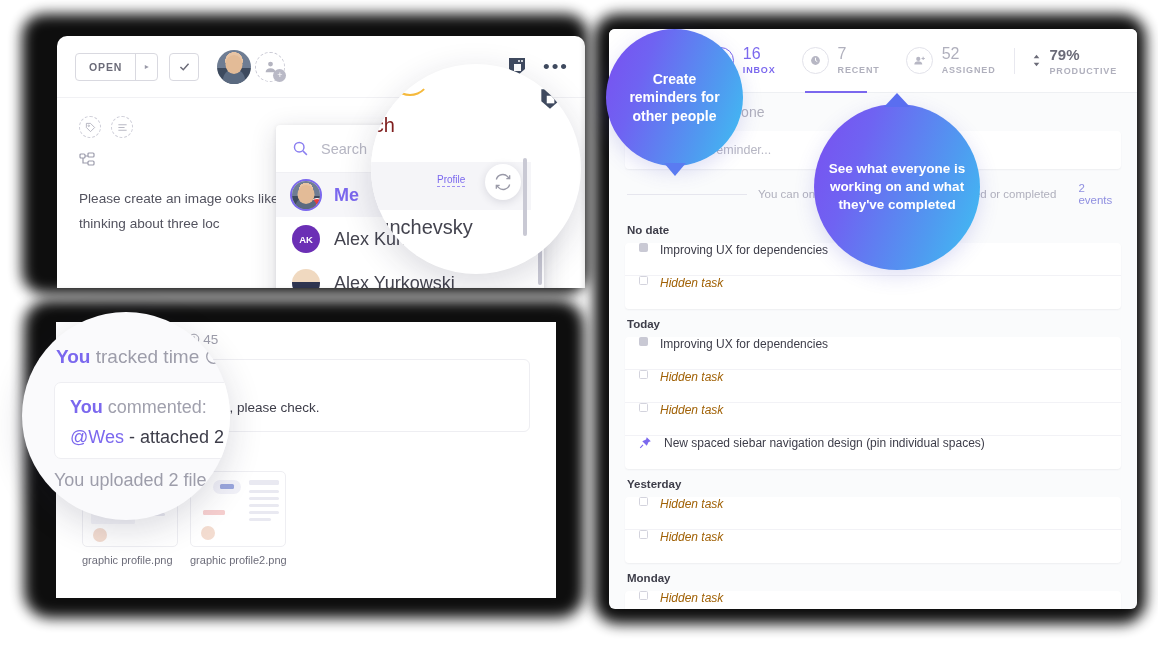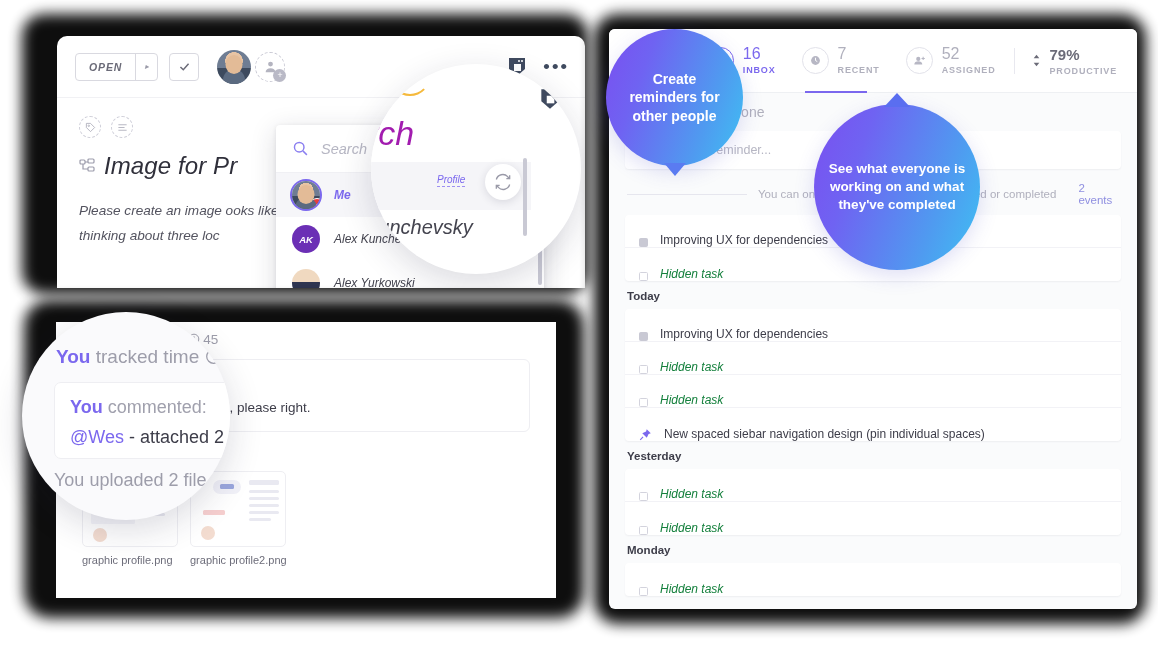--- a/index.html
+++ b/index.html
@@ -12,21 +12,21 @@
   #stage{ position:relative; width:1158px; height:654px; background:#fff; }
 
   
   #leftTopShadow{
     position:absolute; left:22px; top:14px; width:566px; height:280px;
     border-radius:22px; background:#0a0a0a;
     filter:blur(7px); opacity:.98;
   }
   #leftTop{
     position:absolute; left:57px; top:36px; width:528px; height:252px;
-    background:#fff; border-radius:10px 10px 0 0; overflow:hidden;font-style:italic;
+    background:#fff; border-radius:10px 10px 0 0; overflow:hidden;
   }
   .lt-toolbar{
     height:62px; display:flex; align-items:center; padding:0 16px 0 18px;
     border-bottom:1px solid #f1f1f4; position:relative;
   }
   .open-pill{
     display:flex; align-items:center; height:28px;
     border:1px solid #d9d9e0; border-radius:4px; overflow:hidden;
   }
   .open-pill .lbl{
@@ -101,36 +101,36 @@
   .ad-row{ height:44px; display:flex; align-items:center; gap:14px; padding:0 16px; }
   .ad-row.sel{ background:#f6f6f9; }
   .ad-av{ width:28px;height:28px;border-radius:50%; display:flex;align-items:center;
     justify-content:center;font-size:9.5px;font-weight:700;color:#fff;position:relative;}
   .ad-av.ring{ box-shadow:0 0 0 2px #7b68ee; }
   .ad-av .xbadge{
     position:absolute; right:-4px; bottom:-3px; width:14px;height:14px;border-radius:50%;
     background:#ea3d3d; color:#fff;font-size:8px;line-height:14px;text-align:center;
     border:1.5px solid #fff;
   }
-  .ad-name{ font-size:12px; color:#44444f; }
+  .ad-name{ font-size:18px; color:#44444f; }
   .ad-name.me{ color:#7b68ee; font-weight:700; }
   .ad-scroll{
     position:absolute; right:2px; top:56px; width:4px; height:104px;
     background:#c9c9d4; border-radius:2px;
   }
 
   
   #magTop{
     position:absolute; left:314px; top:28px; width:210px; height:210px;
     border-radius:50%; background:#fff; overflow:hidden;
     box-shadow:0 10px 34px rgba(30,30,60,.16);
   }
   #magTop .inner{ position:absolute; left:0; top:0; width:210px; height:210px; }
   .mag-white{ position:absolute; left:0; top:40px; width:166px; height:58px; background:#fff;}
-  .mag-rch{ position:absolute; left:-4px; top:50px; font-size:34px; color:#a21caf; }
+  .mag-rch{ position:absolute; left:-4px; top:50px; font-size:20px; color:#7f1d1d; }
   .mag-band{ position:absolute; left:0; top:98px; width:160px; height:48px; background:#f5f5f8;}
   .mag-profile{
     position:absolute; left:66px; top:110px; font-size:10px; color:#7b68ee;
     border-bottom:1.5px dashed #9d90f2; padding-bottom:1px;
   }
   .mag-refresh{
     position:absolute; left:114px; top:100px; width:36px;height:36px;border-radius:50%;
     background:#fff; box-shadow:0 2px 8px rgba(40,40,70,.14);
     display:flex;align-items:center;justify-content:center; color:#9a9aa8;
   }
@@ -241,26 +241,26 @@
   .divider-row{
     display:flex; align-items:center; gap:11px; padding:13px 18px 9px 18px;
     font-size:11.5px; color:#b0b0bd;
   }
   .divider-row .ln{ height:1px; background:#e6e6ee; flex:0 0 120px;}
   .divider-row .ln.flex{ flex:1 1 auto;}
   .divider-row .events{ color:#8f8fe0; }
 
   .group-label{ font-size:11.5px; font-weight:700; color:#3d3d49; padding:9px 18px 7px 18px;}
   .rows{ margin:0 16px; background:#fff; border-radius:4px; box-shadow:0 1px 2px rgba(40,40,70,.06); overflow:hidden;}
-  .rrow{ height:33px; display:flex; align-items:flex-end; gap:12px; padding:0 14px; border-bottom:1px solid #f2f2f6; }
+  .rrow{ height:33px; display:flex; align-items:flex-start; gap:12px; padding:0 14px; border-bottom:1px solid #f2f2f6; }
   .rrow:last-child{ border-bottom:none; }
   .rrow .cb{ width:9px;height:9px;border:1.3px solid #d3d3dd; border-radius:1.5px;}
   .rrow .cb.filled{ background:#c9c9d4; border-color:#c9c9d4;}
   .rrow .t{ font-size:12px; color:#3d3d49; }
-  .rrow .t.hidden{ color:#15803d; font-style:italic;}
+  .rrow .t.hidden{ color:#a16207; font-style:italic;}
   .rrow .pinicon{ width:13px; height:13px; }
 
   
   .bubble{
     position:absolute; border-radius:50%;
     background:linear-gradient(110deg,#7a4ff0 0%, #6f63f2 28%, #4f9bf0 72%, #3ec1f3 100%);
     display:flex; align-items:center; justify-content:center; text-align:center;
     color:#fff; font-weight:700; line-height:1.32;
     box-shadow:0 6px 20px rgba(80,80,200,.18);
   }
@@ -338,21 +338,20 @@
         </div>
       </div>
 
       <div class="task-title">
         <svg class="tsicon" width="16" height="16" viewBox="0 0 16 16" fill="none" stroke="currentColor" stroke-width="1.2">
           <rect x="1" y="2" width="5" height="4" rx="1"></rect>
             <rect x="9" y="1" width="6" height="4" rx="1"></rect>
             <rect x="9" y="9" width="6" height="4" rx="1"></rect>
             <path d="M4 6v5h5M6 4h3"></path>
         </svg>
-        <span>Image for Pr</span>
       </div>
 
       <div class="task-desc">Please create an image                     ooks like on the right and on the left it s                      n a profile. I'm thinking about three loc</div>
     </div>
 
     <div id="assignDrop">
       <div class="ad-search">
         <svg width="17" height="17" viewBox="0 0 20 20" fill="none" stroke="#8b7ff0" stroke-width="1.7">
           <circle cx="8.5" cy="8.5" r="5.6"></circle>
             <path d="M12.8 12.8 L17.5 17.5"></path>
@@ -423,21 +422,21 @@
     </div>
 
     <div class="comment-card">
       <div class="who">
         <b>You</b>
         <span>commented:</span>
       </div>
       <div class="txt">
         <span class="mention">@Wes</span>
         <span>- attached 2 d</span>
-        <span>, please right.</span>
+        <span>, please check.</span>
       </div>
     </div>
 
     <div class="upload-line">You uploaded 2 file</div>
 
     <div class="thumbs">
       <div class="thumb">
         <div class="frame">
           <div class="mm" style="left:8px;top:10px;width:52px;height:5px"></div>
           <div class="mm" style="left:8px;top:22px;width:44px;height:30px;background:#f4f4f9"></div>
@@ -575,20 +574,21 @@
       <span>Create a reminder...</span>
     </div>
 
     <div class="divider-row">
       <div class="ln"></div>
       <div style="white-space:nowrap">You can only see what you've been assigned or completed</div>
       <div class="ln flex"></div>
       <div class="events">2 events</div>
     </div>
 
+    <div class="group-label">No date</div>
     <div class="rows">
       <div class="rrow">
         <div class="cb filled"></div>
         <div class="t">Improving UX for dependencies</div>
       </div>
       <div class="rrow">
         <div class="cb"></div>
         <div class="t hidden">Hidden task</div>
       </div>
     </div>

